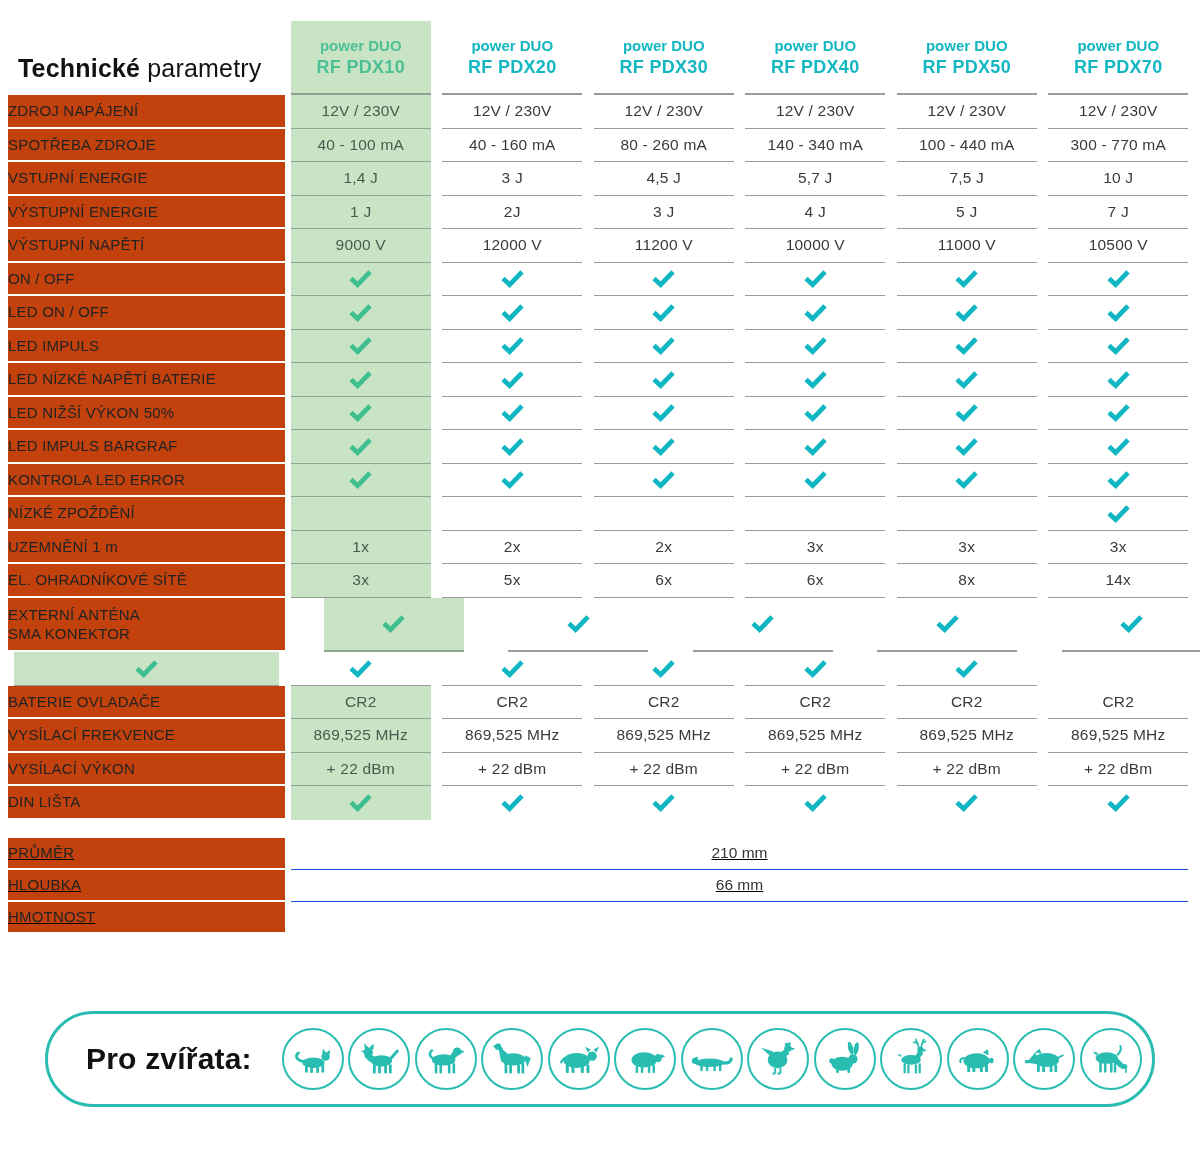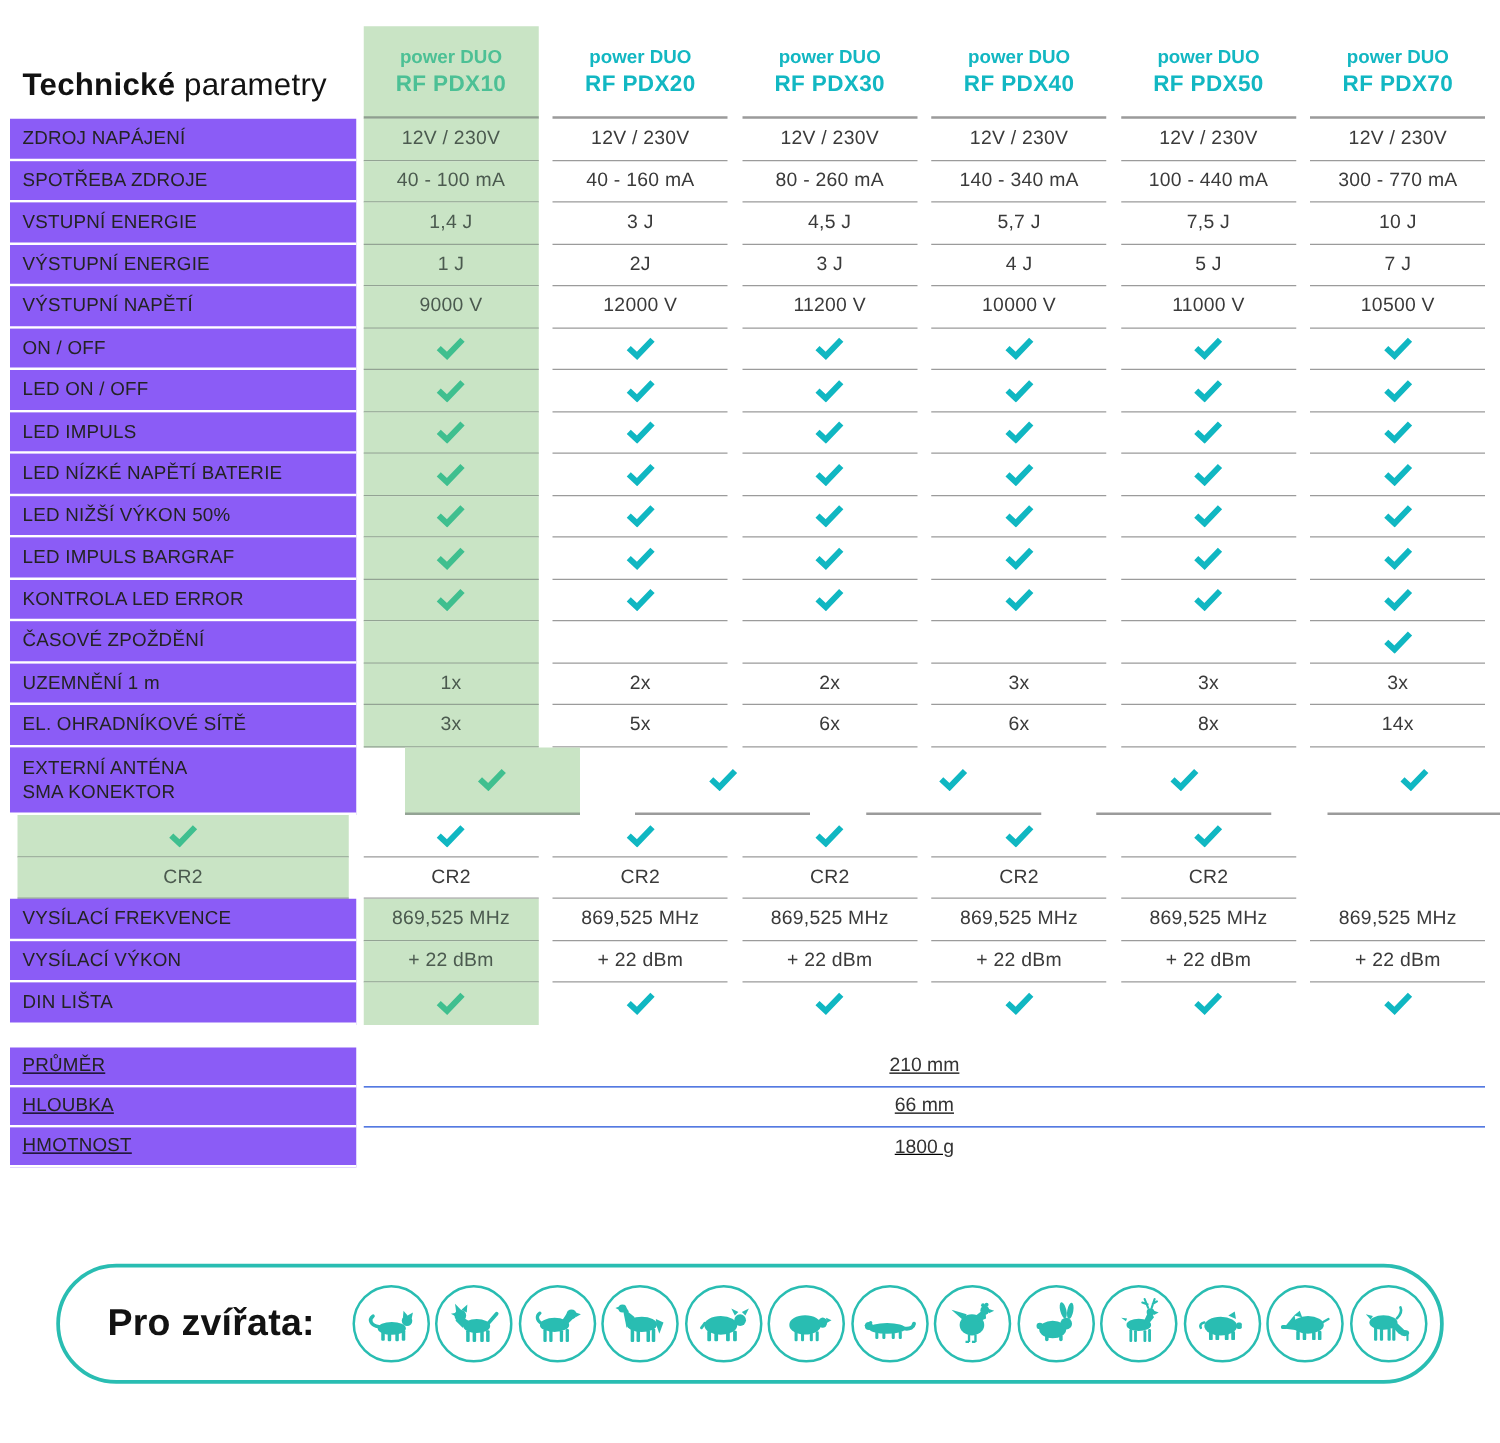--- a/index.html
+++ b/index.html
@@ -18,22 +18,22 @@
   .title-inner .t-bold{font-weight:700;margin-right:7px;}
 
   
   .hdr-inner{margin:0 5.75px;display:flex;flex-direction:column;justify-content:center;align-items:center;
     border-bottom:2px solid #9b9b9b;font-weight:700;color:#12b7c2;text-align:center;}
   .hdr-line1{font-size:15px;line-height:21px;}
   .hdr-line2{font-size:18px;line-height:23px;letter-spacing:.3px;}
   .hdr-inner.green{background:#c9e4c5;color:#4cc095;border-bottom-color:#8f9e90;}
 
   
-  .lbl-inner{background:#8b5cf6;border-bottom:2.5px solid #ffffff;display:flex;align-items:center;
-    padding-left:10px;font-size:15px;color:#232323;letter-spacing:.2px;white-space:pre-line;line-height:19px;box-sizing:border-box;}
+  .lbl-inner{background:#c2410c;border-bottom:2.5px solid #ffffff;display:flex;align-items:center;
+    font-size:15px;color:#232323;letter-spacing:.2px;white-space:pre-line;line-height:19px;box-sizing:border-box;}
 
   
   .val-inner{margin:0 5.75px;border-bottom:1px solid #9b9b9b;display:flex;align-items:center;justify-content:center;
     font-size:15.5px;color:#3a3a3a;letter-spacing:.2px;box-sizing:border-box;}
   .val-inner.green{background:#c9e4c5;border-bottom-color:#93a394;color:#4b5a4f;}
   .val-inner.thick{border-bottom-width:2.5px;}
   .row.last .val-inner{border-bottom:none;}
 
   .check-svg{width:25px;height:19px;color:#10b7c2;}
   .check-svg.green{color:#3fbf8f;}
@@ -545,21 +545,21 @@
           <div class="cell">
             <div class="val-inner">
               <svg class="check-svg" viewBox="0 0 26 20">
                 <path d="M3 10 L10 16.5 L23 3" fill="none" stroke="currentColor" stroke-width="5"></path>
               </svg>
             </div>
           </div>
         </div>
         <div class="row">
           <div class="cell">
-            <div class="lbl-inner">ČASOVÉ ZPOŽDĚNÍ</div>
+            <div class="lbl-inner">NÍZKÉ ZPOŽDĚNÍ</div>
           </div>
           <div class="cell">
             <div class="val-inner green"></div>
           </div>
           <div class="cell">
             <div class="val-inner"></div>
           </div>
           <div class="cell">
             <div class="val-inner"></div>
           </div>
@@ -709,20 +709,23 @@
           </div>
           <div class="cell">
             <div class="val-inner">
               <svg class="check-svg" viewBox="0 0 26 20">
                 <path d="M3 10 L10 16.5 L23 3" fill="none" stroke="currentColor" stroke-width="5"></path>
               </svg>
             </div>
           </div>
         </div>
         <div class="row">
+          <div class="cell">
+            <div class="lbl-inner">BATERIE OVLADAČE</div>
+          </div>
           <div class="cell">
             <div class="val-inner green">CR2</div>
           </div>
           <div class="cell">
             <div class="val-inner">CR2</div>
           </div>
           <div class="cell">
             <div class="val-inner">CR2</div>
           </div>
           <div class="cell">
@@ -841,21 +844,20 @@
       <div class="srow">
         <div class="cell">
           <div class="lbl-inner">HLOUBKA</div>
         </div>
         <div class="sval">66 mm</div>
       </div>
       <div class="srow last">
         <div class="cell">
           <div class="lbl-inner">HMOTNOST</div>
         </div>
-        <div class="sval">1800 g</div>
       </div>
     </div>
 
   <div class="pill">
     <div class="pill-label">Pro zvířata:</div>
     <div class="animal-list" id="animal-list">
         <div class="animal-circle">
           <svg class="animal" viewBox="0 0 48 48">
             <ellipse cx="25" cy="28.5" rx="12" ry="5.5"></ellipse>
             <circle cx="38" cy="22" r="4.5"></circle>

